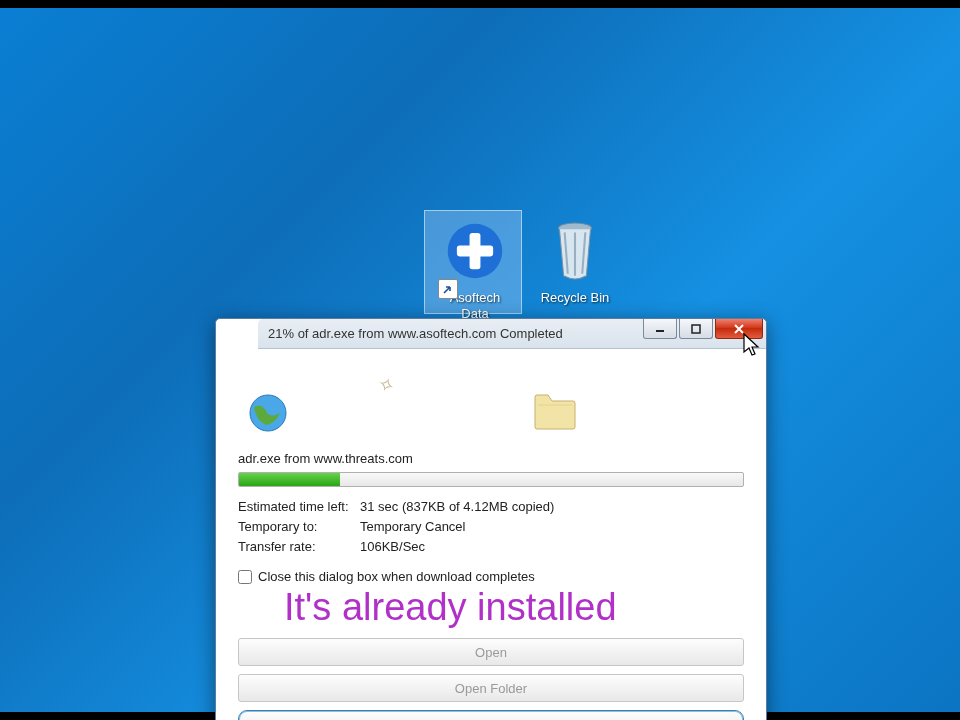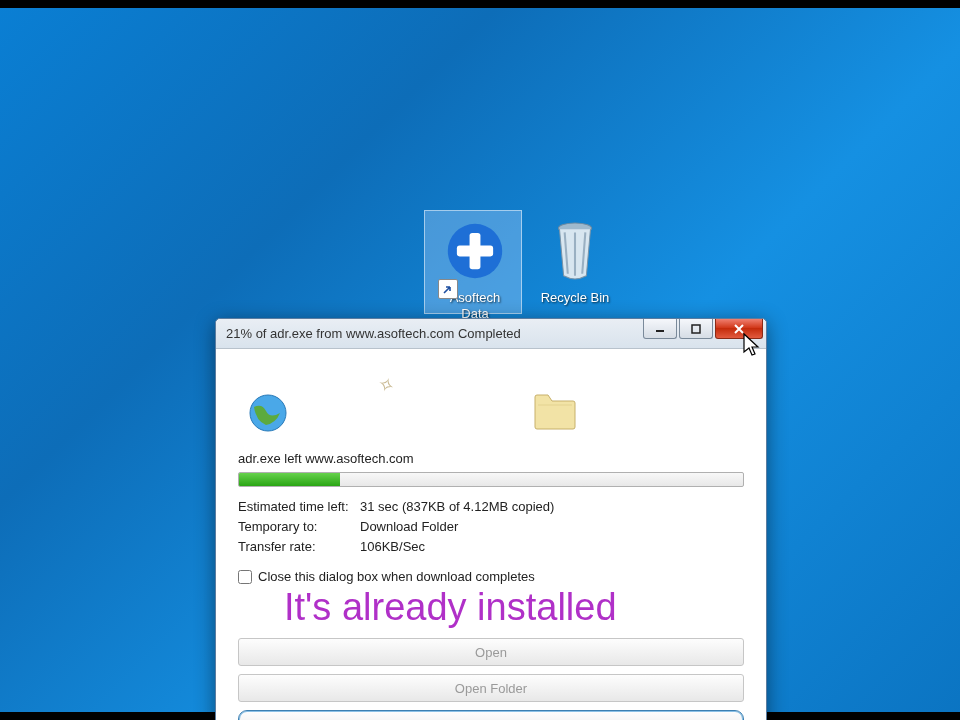--- a/index.html
+++ b/index.html
@@ -63,20 +63,21 @@
   border-radius: 5px 5px 0 0;
   font-size: 13px;
   color: #222;
 }
 .titlebar {
   height: 30px;
   background: linear-gradient(#e9eef4, #d9e3ed);
   border-bottom: 1px solid #b8c2cc;
   display: flex; align-items: center;
   border-radius: 5px 5px 0 0;
+  margin-left: 42px;
 }
 .titlebar-title {
   flex: 1;
   padding-left: 10px;
   font-size: 13px;
   color: #333;
   white-space: nowrap; overflow: hidden; text-overflow: ellipsis;
 }
 .win-btns { display:flex; height:100%; }
 .win-btn {
@@ -248,34 +249,34 @@
           <path d="M6 14 Q14 10 18 18 Q22 26 32 20 Q28 30 18 32 Q8 28 6 14" fill="#5caa3e"></path>
           <ellipse cx="20" cy="20" rx="18" ry="18" fill="none" stroke="#2a7ab8"></ellipse>
         </svg>
         <span class="paper">✧</span>
         <svg class="folder-dest" viewBox="0 0 46 42">
           <path d="M3 10 L3 38 Q3 40 5 40 L41 40 Q43 40 43 38 L43 14 Q43 12 41 12 L20 12 L16 6 L5 6 Q3 6 3 8 Z" fill="#f2e3a6" stroke="#c7b06a"></path>
           <path d="M6 16 L40 16" stroke="#e3d290"></path>
         </svg>
       </div>
 
-      <div class="file-label">adr.exe left www.asoftech.com</div>
+      <div class="file-label">adr.exe from www.threats.com</div>
 
       <div class="progress-track">
         <div class="progress-fill" style="width: 20%;"></div>
       </div>
 
       <div class="stats">
         <div class="stats-row">
           <span class="k">Estimated time left:</span>
           <span class="v">31 sec (837KB of 4.12MB copied)</span>
         </div>
         <div class="stats-row">
           <span class="k">Temporary to:</span>
-          <span class="v">Download Folder</span>
+          <span class="v">Temporary Cancel</span>
         </div>
         <div class="stats-row">
           <span class="k">Transfer rate:</span>
           <span class="v">106KB/Sec</span>
         </div>
       </div>
 
       <label class="chk-row">
         <input type="checkbox" style="">
         <span>Close this dialog box when download completes</span>

